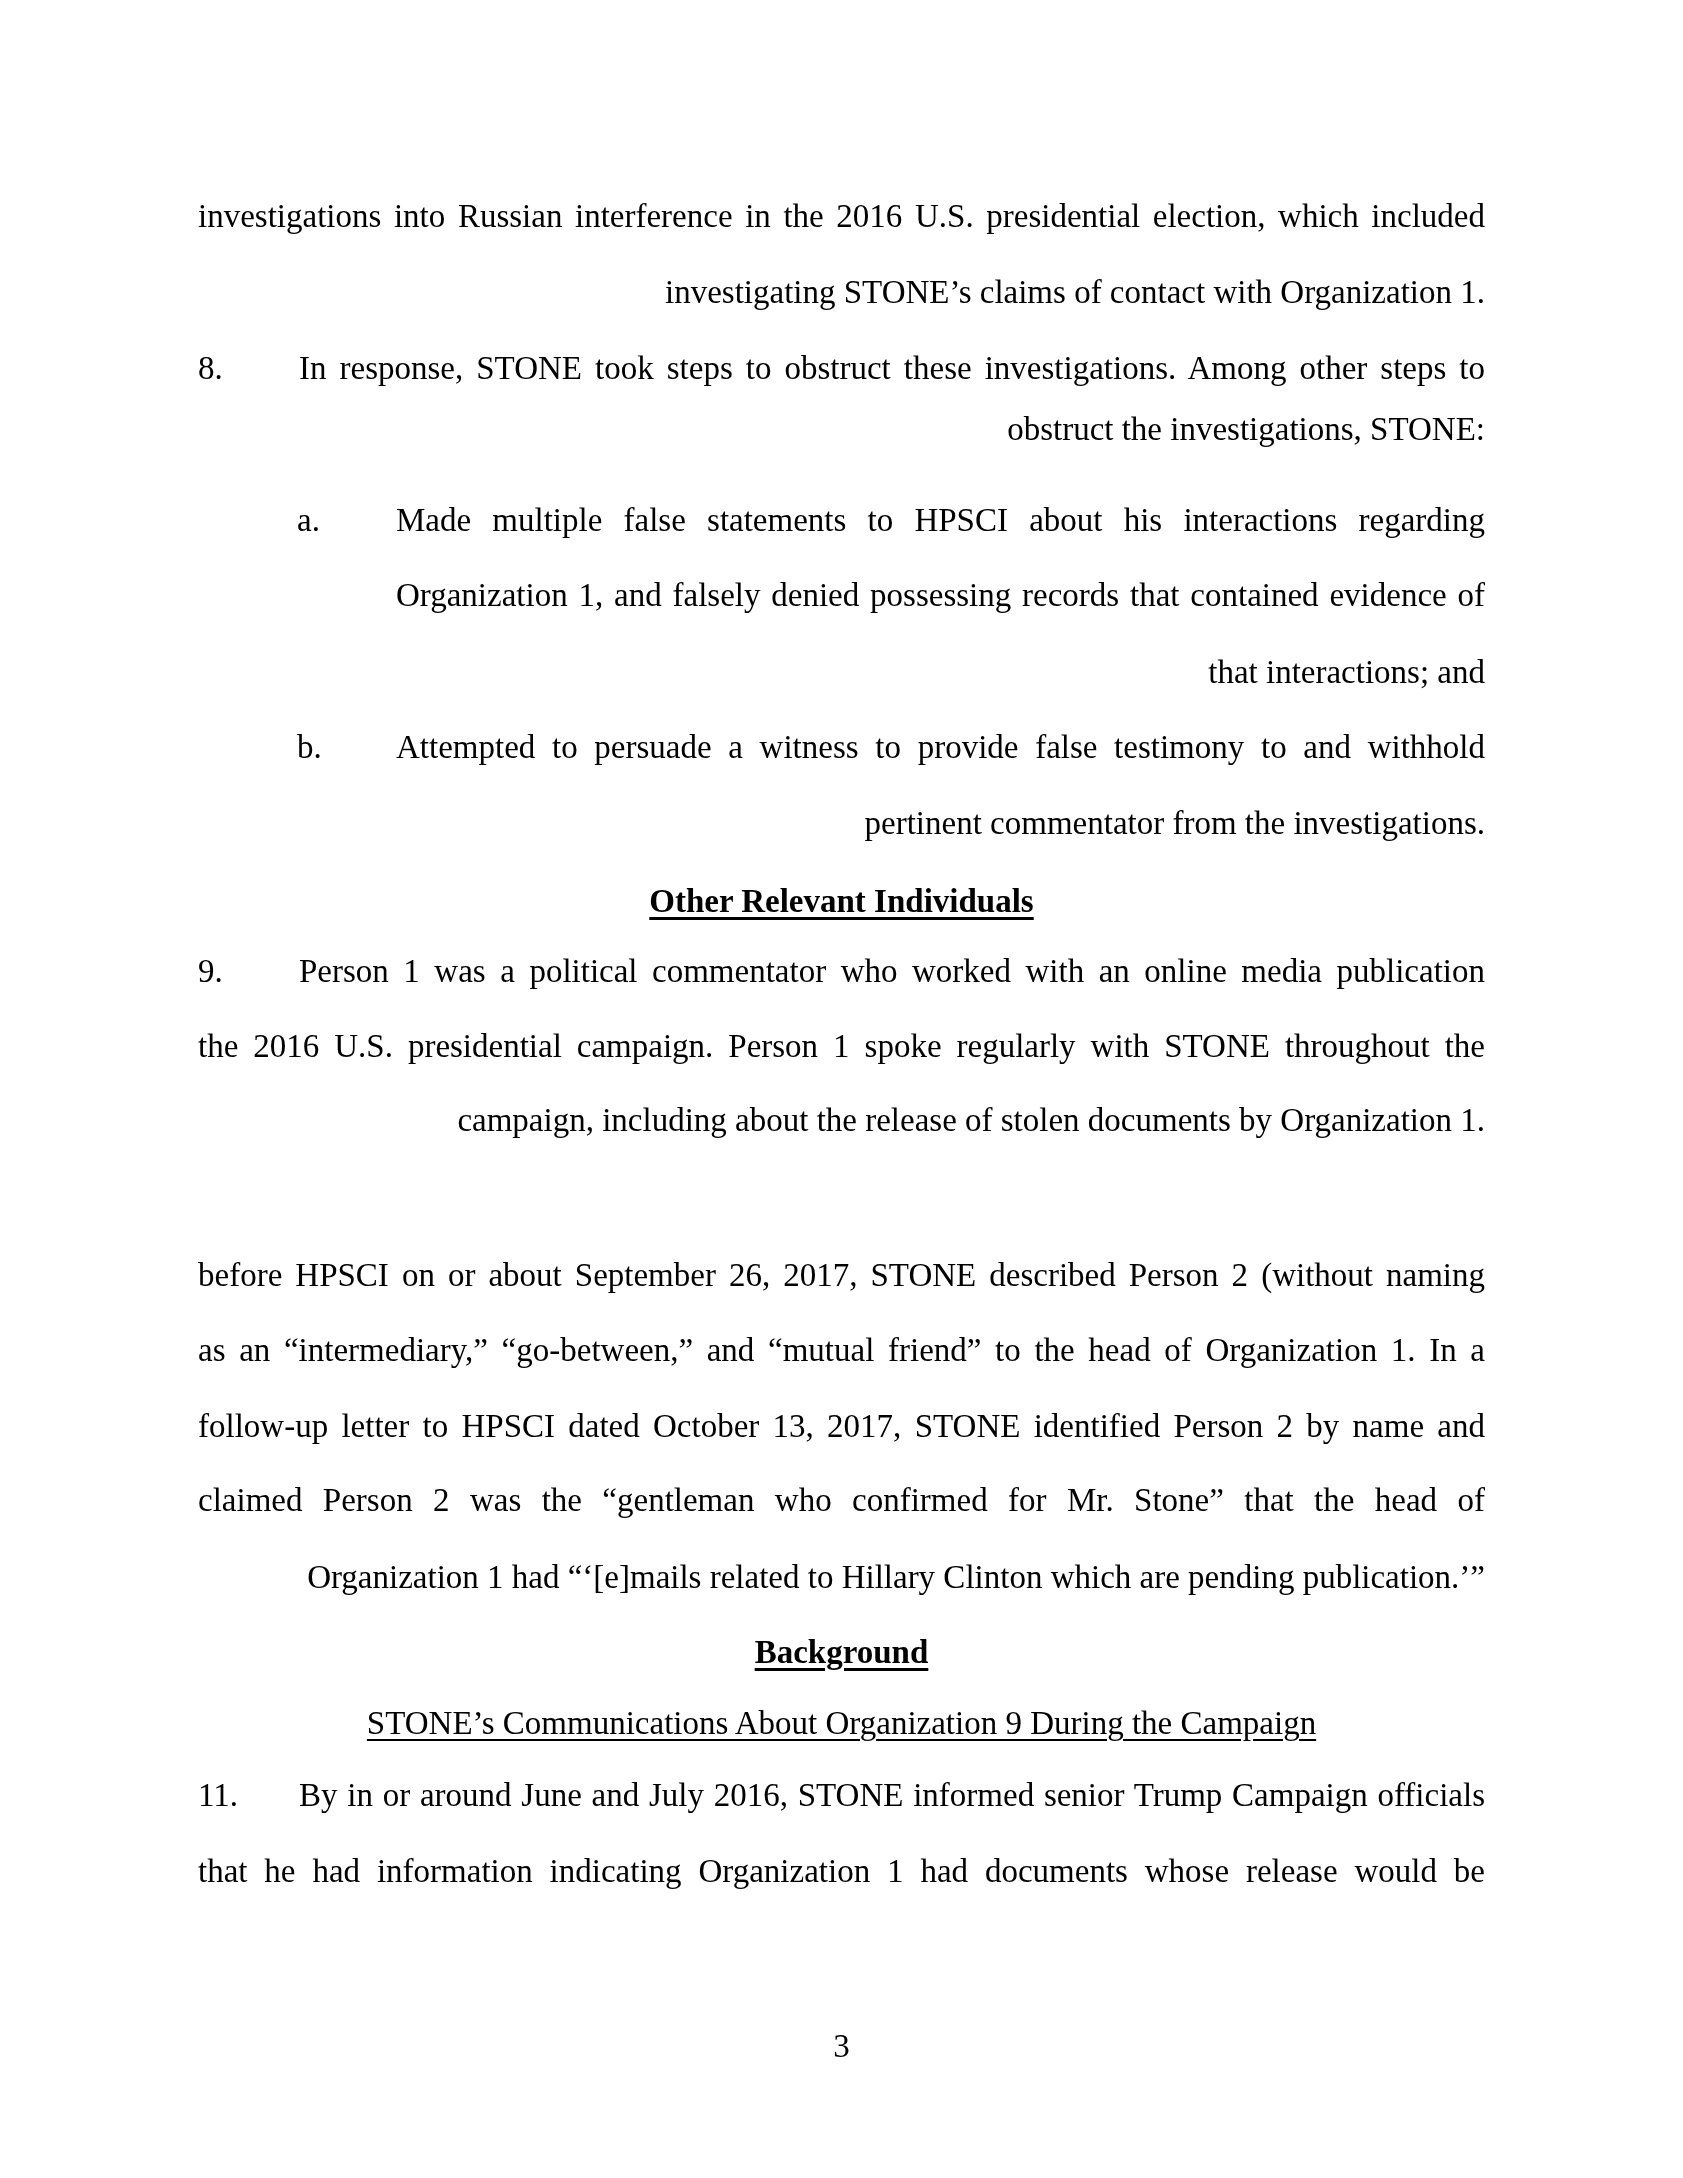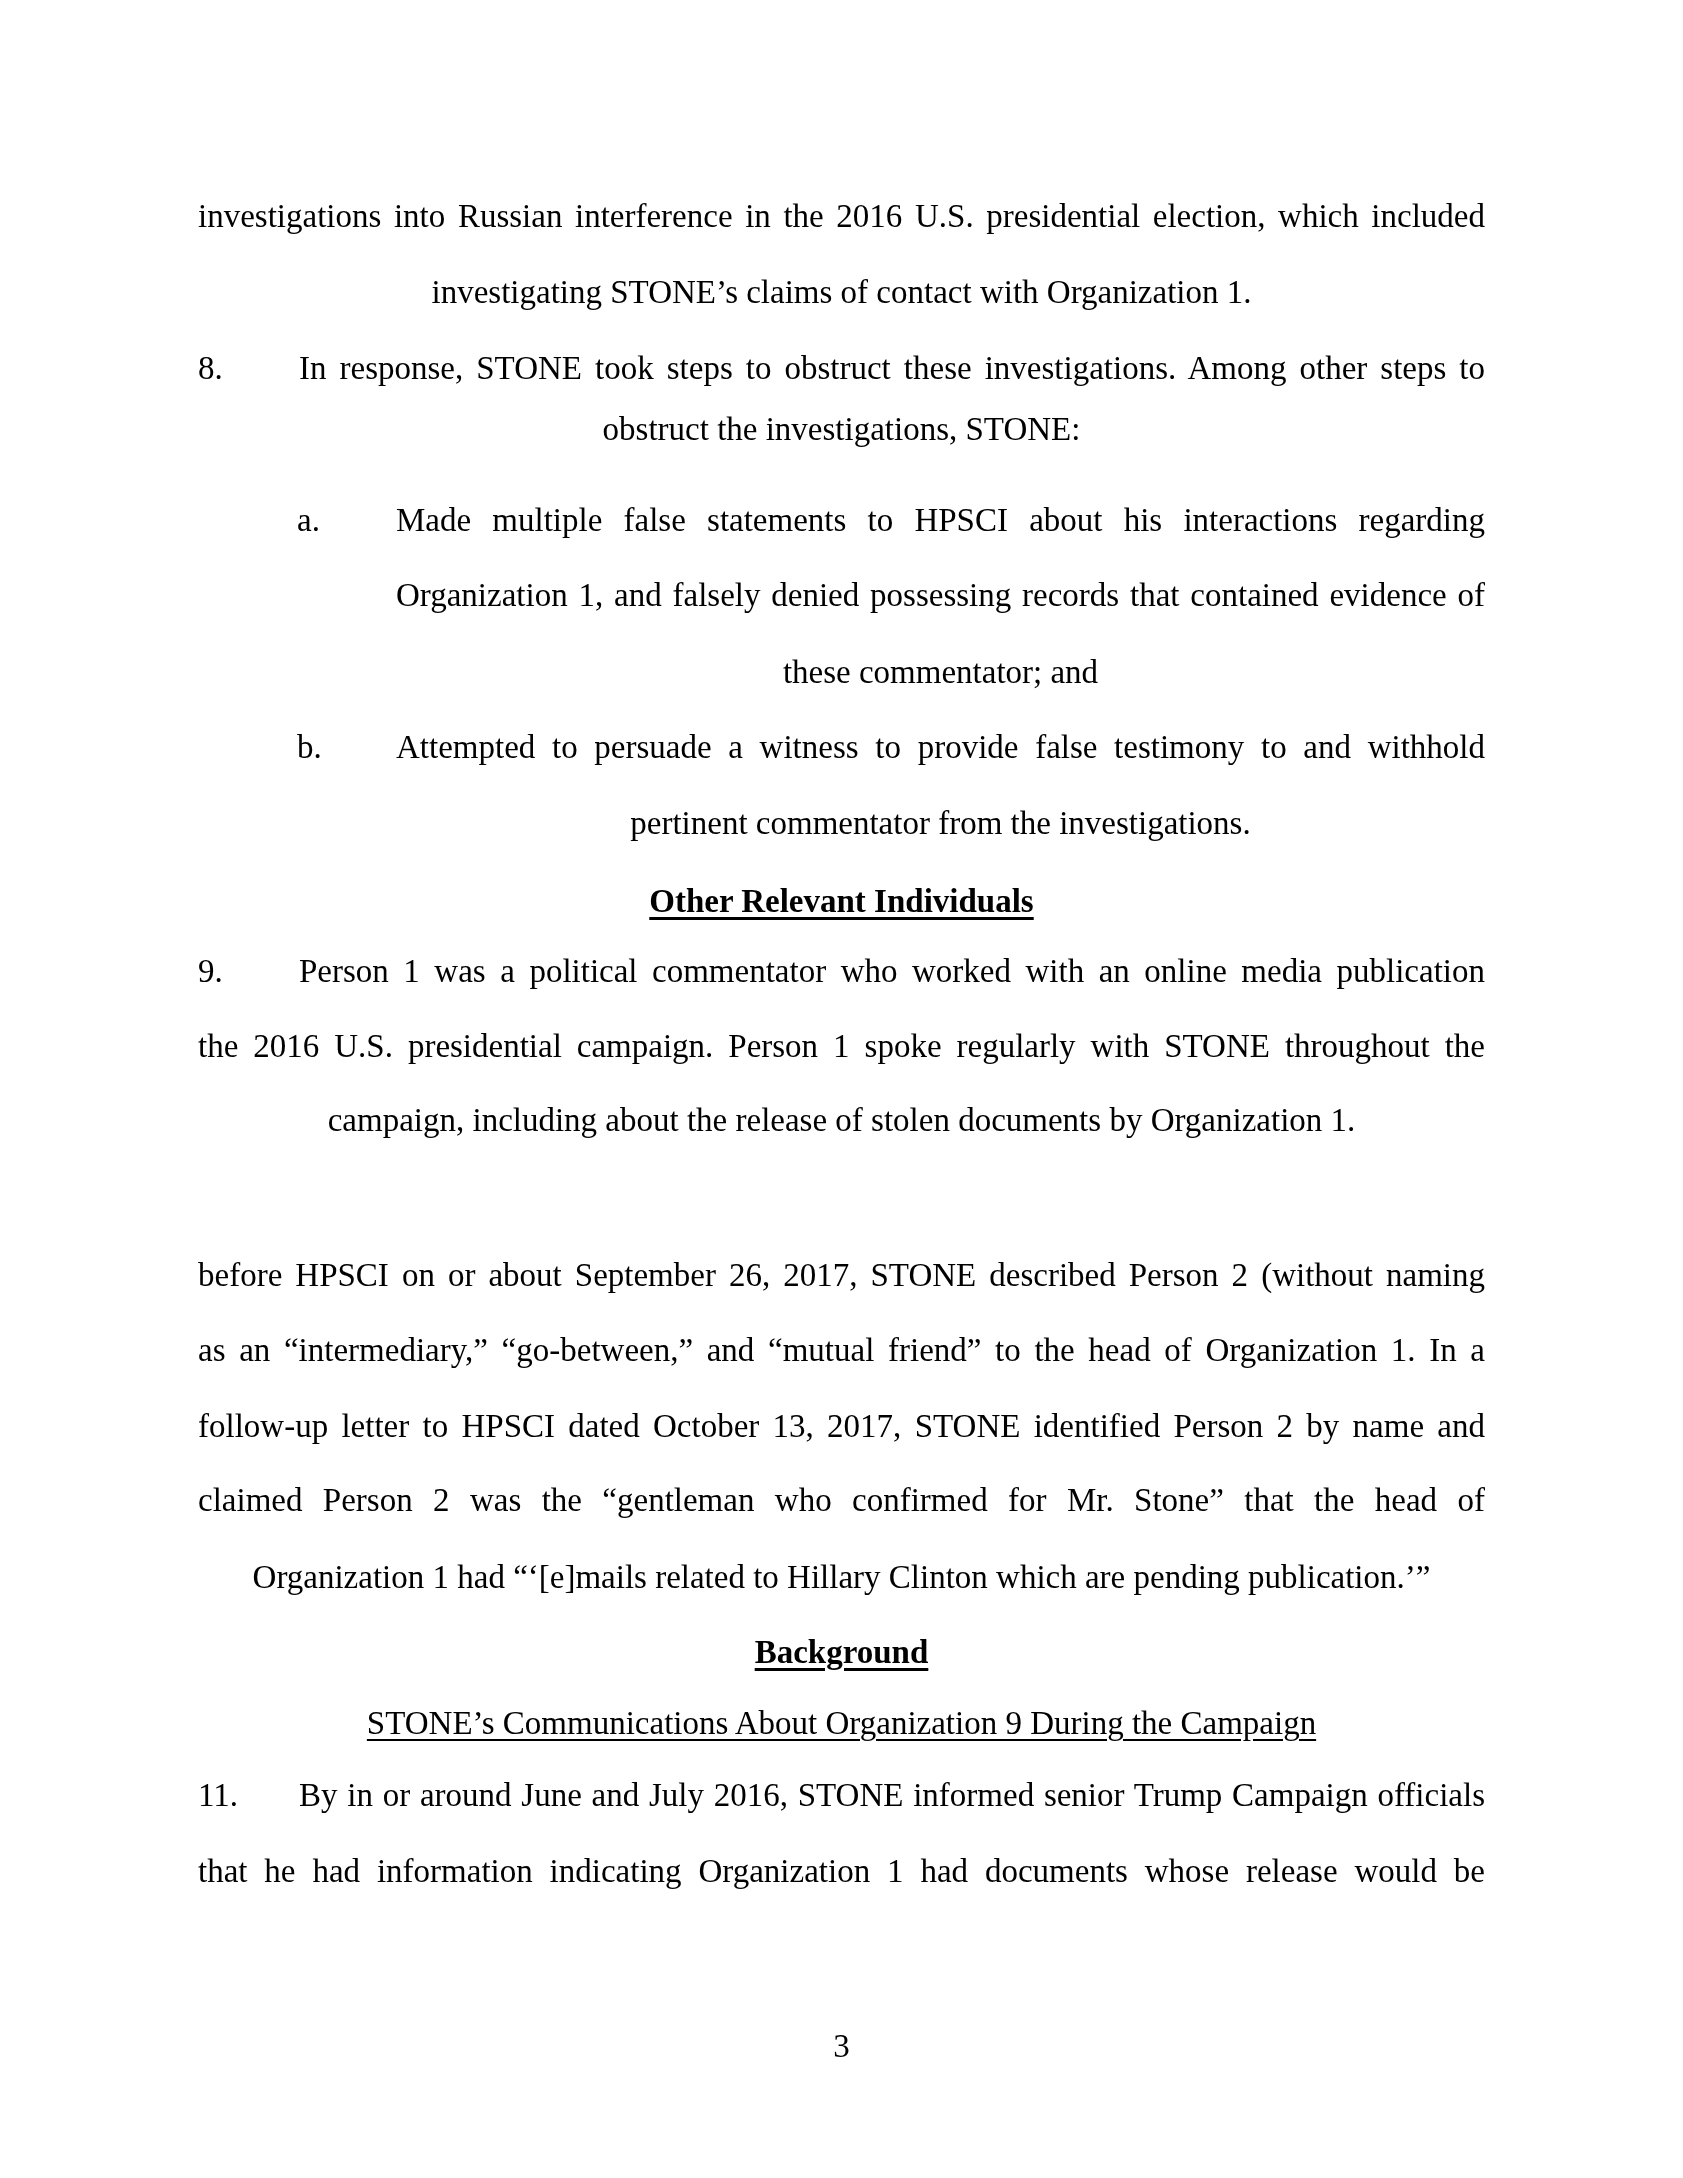--- a/index.html
+++ b/index.html
@@ -6,21 +6,21 @@
   body { width: 1683px; height: 2178px; position: relative; overflow: hidden; }
   .page {
     position: absolute; left: 0; top: 0; width: 1683px; height: 1906px;
     background: #ffffff; color: #000000;
     font-family: "Liberation Serif", "DejaVu Serif", serif;
     font-size: 33px;
   }
   .line {
     position: absolute; left: 198px; width: 1287px;
     height: 75px; line-height: 75px; white-space: nowrap;
-    text-align: center;
+    text-align: right;
   }
   .line.j { text-align: justify; text-align-last: justify; white-space: normal; overflow: hidden; }
   .line.sub { left: 396px; width: 1089px; }
   .first-line { position: absolute; left: 198px; width: 1287px; height: 75px; line-height: 75px; }
   .first-line .num-lbl { position: absolute; left: 0; top: 0; }
   .first-line .text { position: absolute; left: 101px; right: 0; top: 0; text-align: justify; text-align-last: justify; white-space: normal; height: 75px; overflow: hidden; }
   .sub-first { position: absolute; left: 297px; width: 1188px; height: 75px; line-height: 75px; }
   .sub-first .num-lbl { position: absolute; left: 0; top: 0; }
   .sub-first .text { position: absolute; left: 99px; right: 0; top: 0; text-align: justify; text-align-last: justify; height: 75px; overflow: hidden; }
   .heading {
@@ -50,21 +50,21 @@
     <span class="num-lbl">8.</span>
     <span class="text">In response, STONE took steps to obstruct these investigations.  Among other steps to</span>
   </div>
   <div class="line" style="top:392px">obstruct the investigations, STONE:</div>
 
   <div class="sub-first" style="top:483px">
     <span class="num-lbl">a.</span>
     <span class="text">Made multiple false statements to HPSCI about his interactions regarding</span>
   </div>
   <div class="line sub j" style="top:558px">Organization 1, and falsely denied possessing records that contained evidence of</div>
-  <div class="line sub" style="top:635px">these commentator; and</div>
+  <div class="line sub" style="top:635px">that interactions; and</div>
 
   <div class="sub-first" style="top:710px">
     <span class="num-lbl">b.</span>
     <span class="text">Attempted to persuade a witness to provide false testimony to and withhold</span>
   </div>
   <div class="line sub" style="top:786px">pertinent commentator from the investigations.</div>
 
   <div class="heading" style="top:864px">Other Relevant Individuals</div>
 
   <div class="first-line" style="top:934px">

